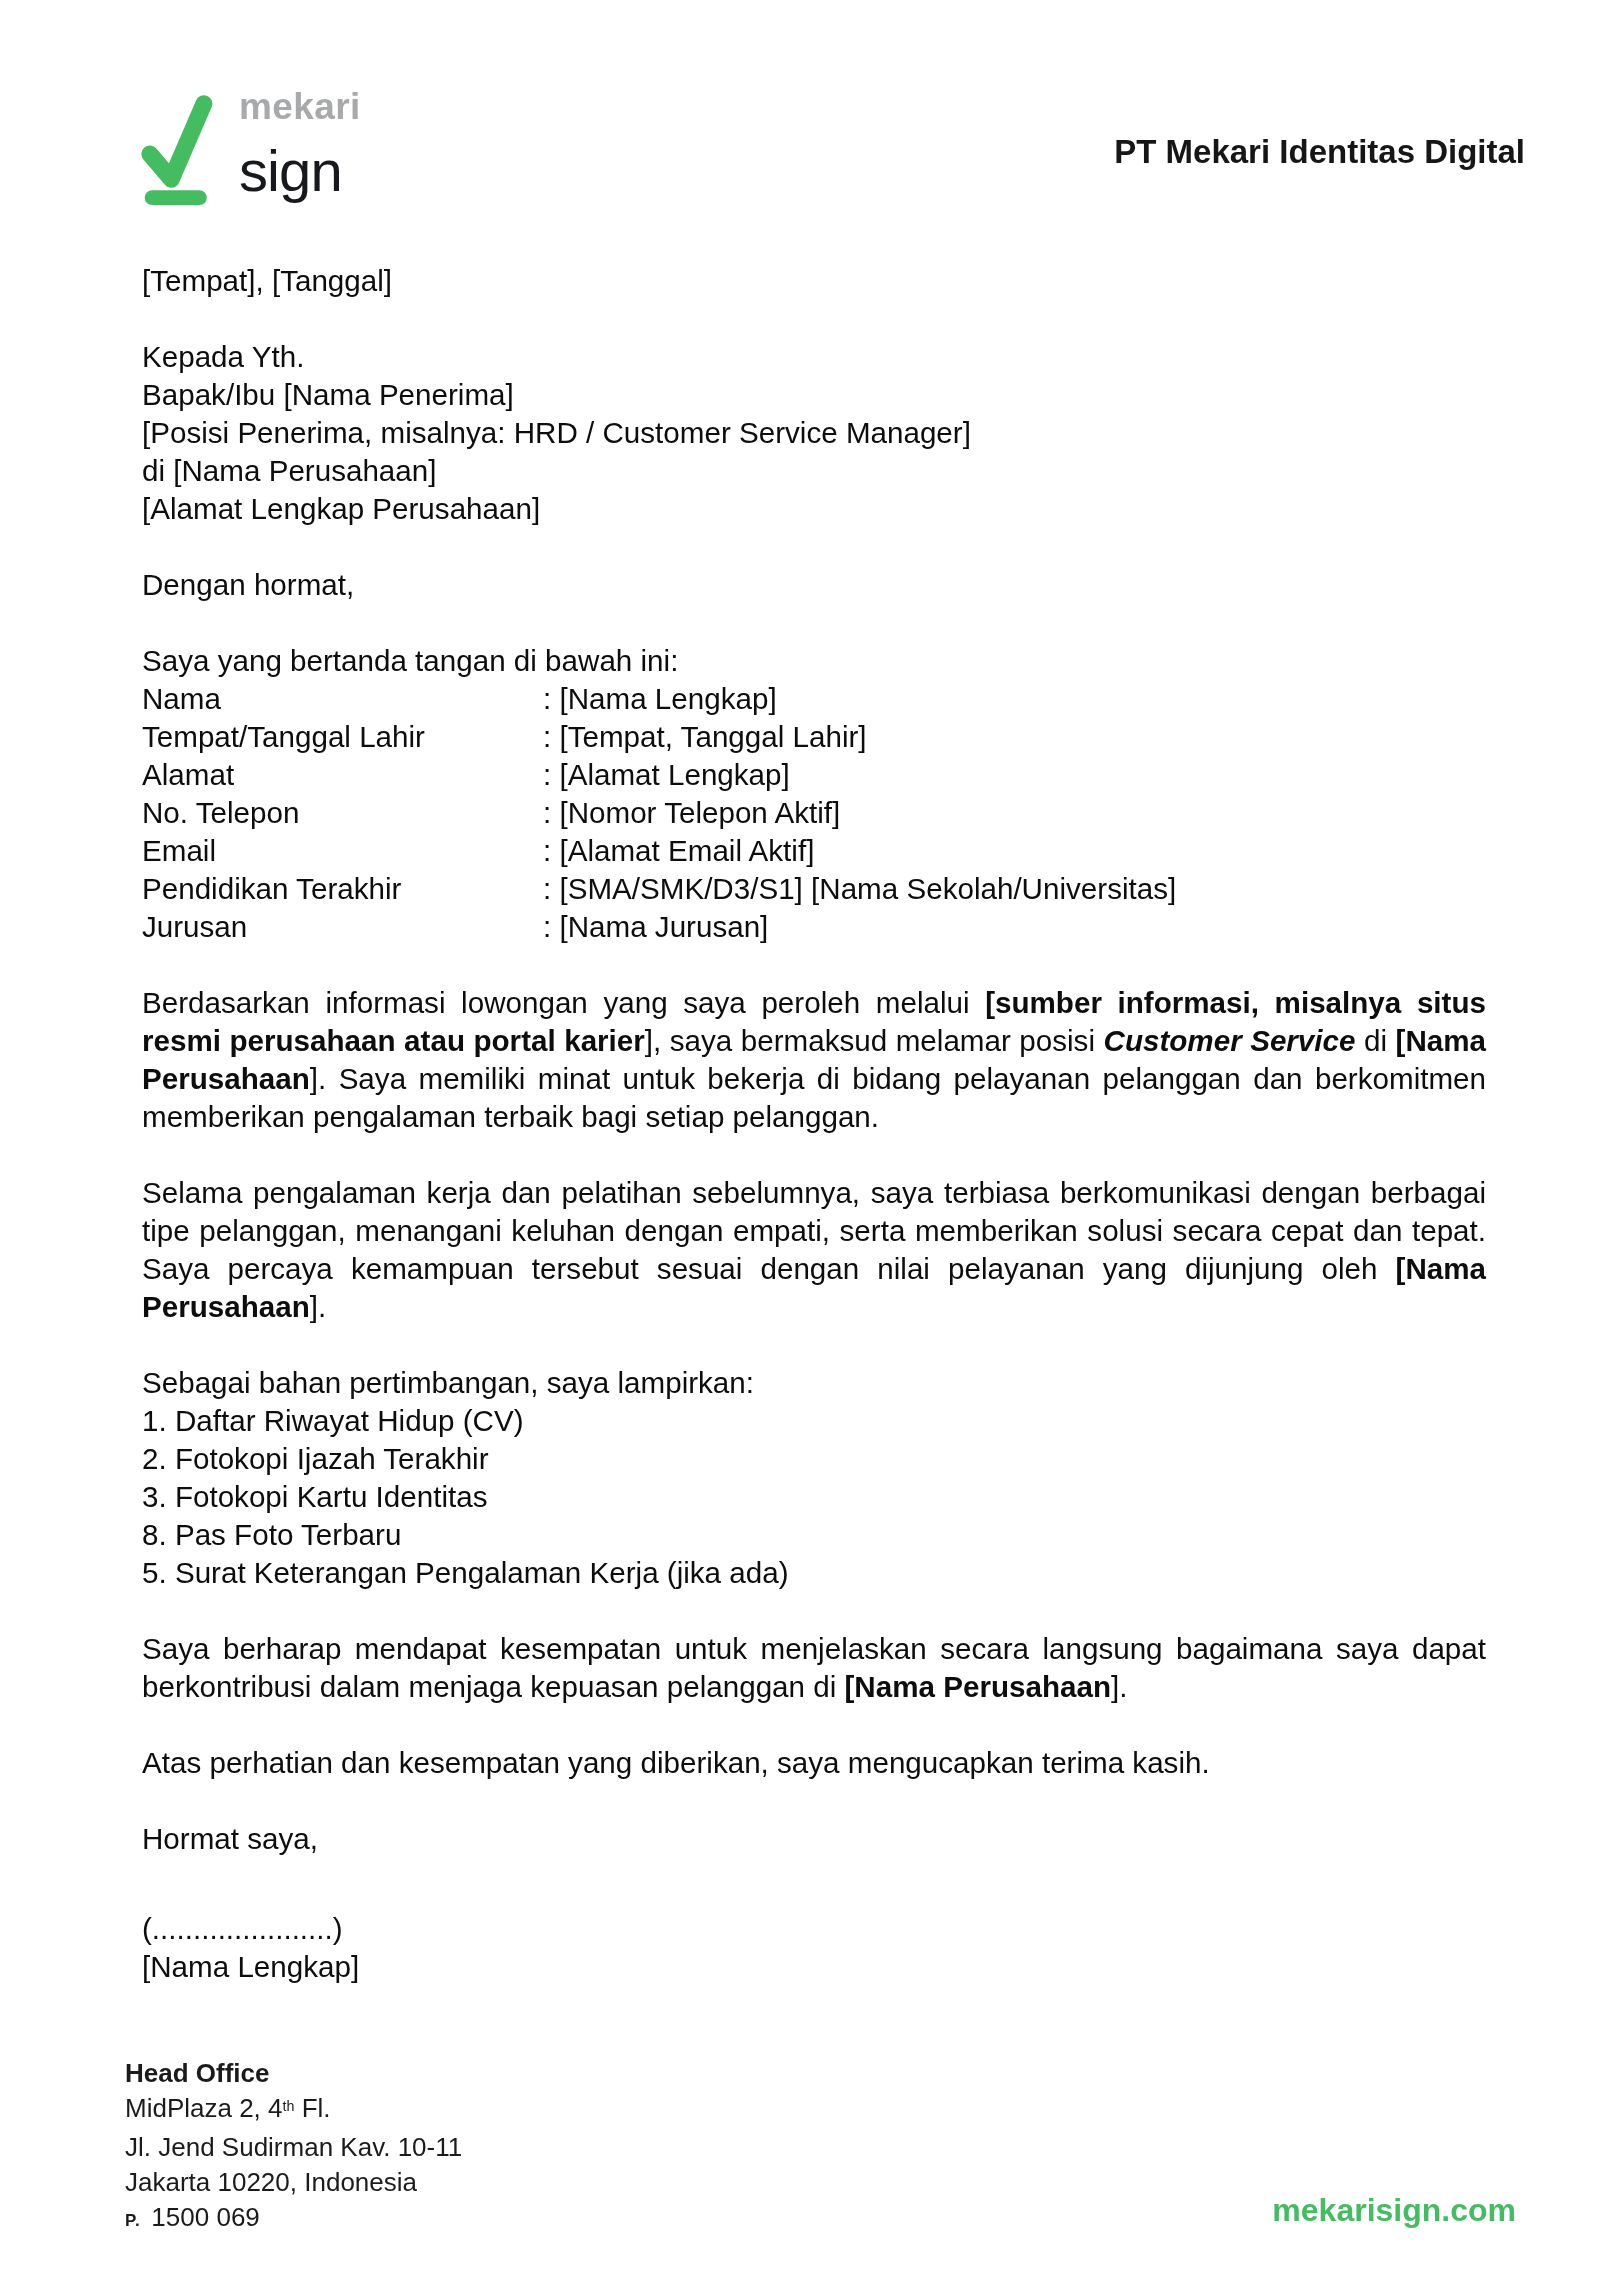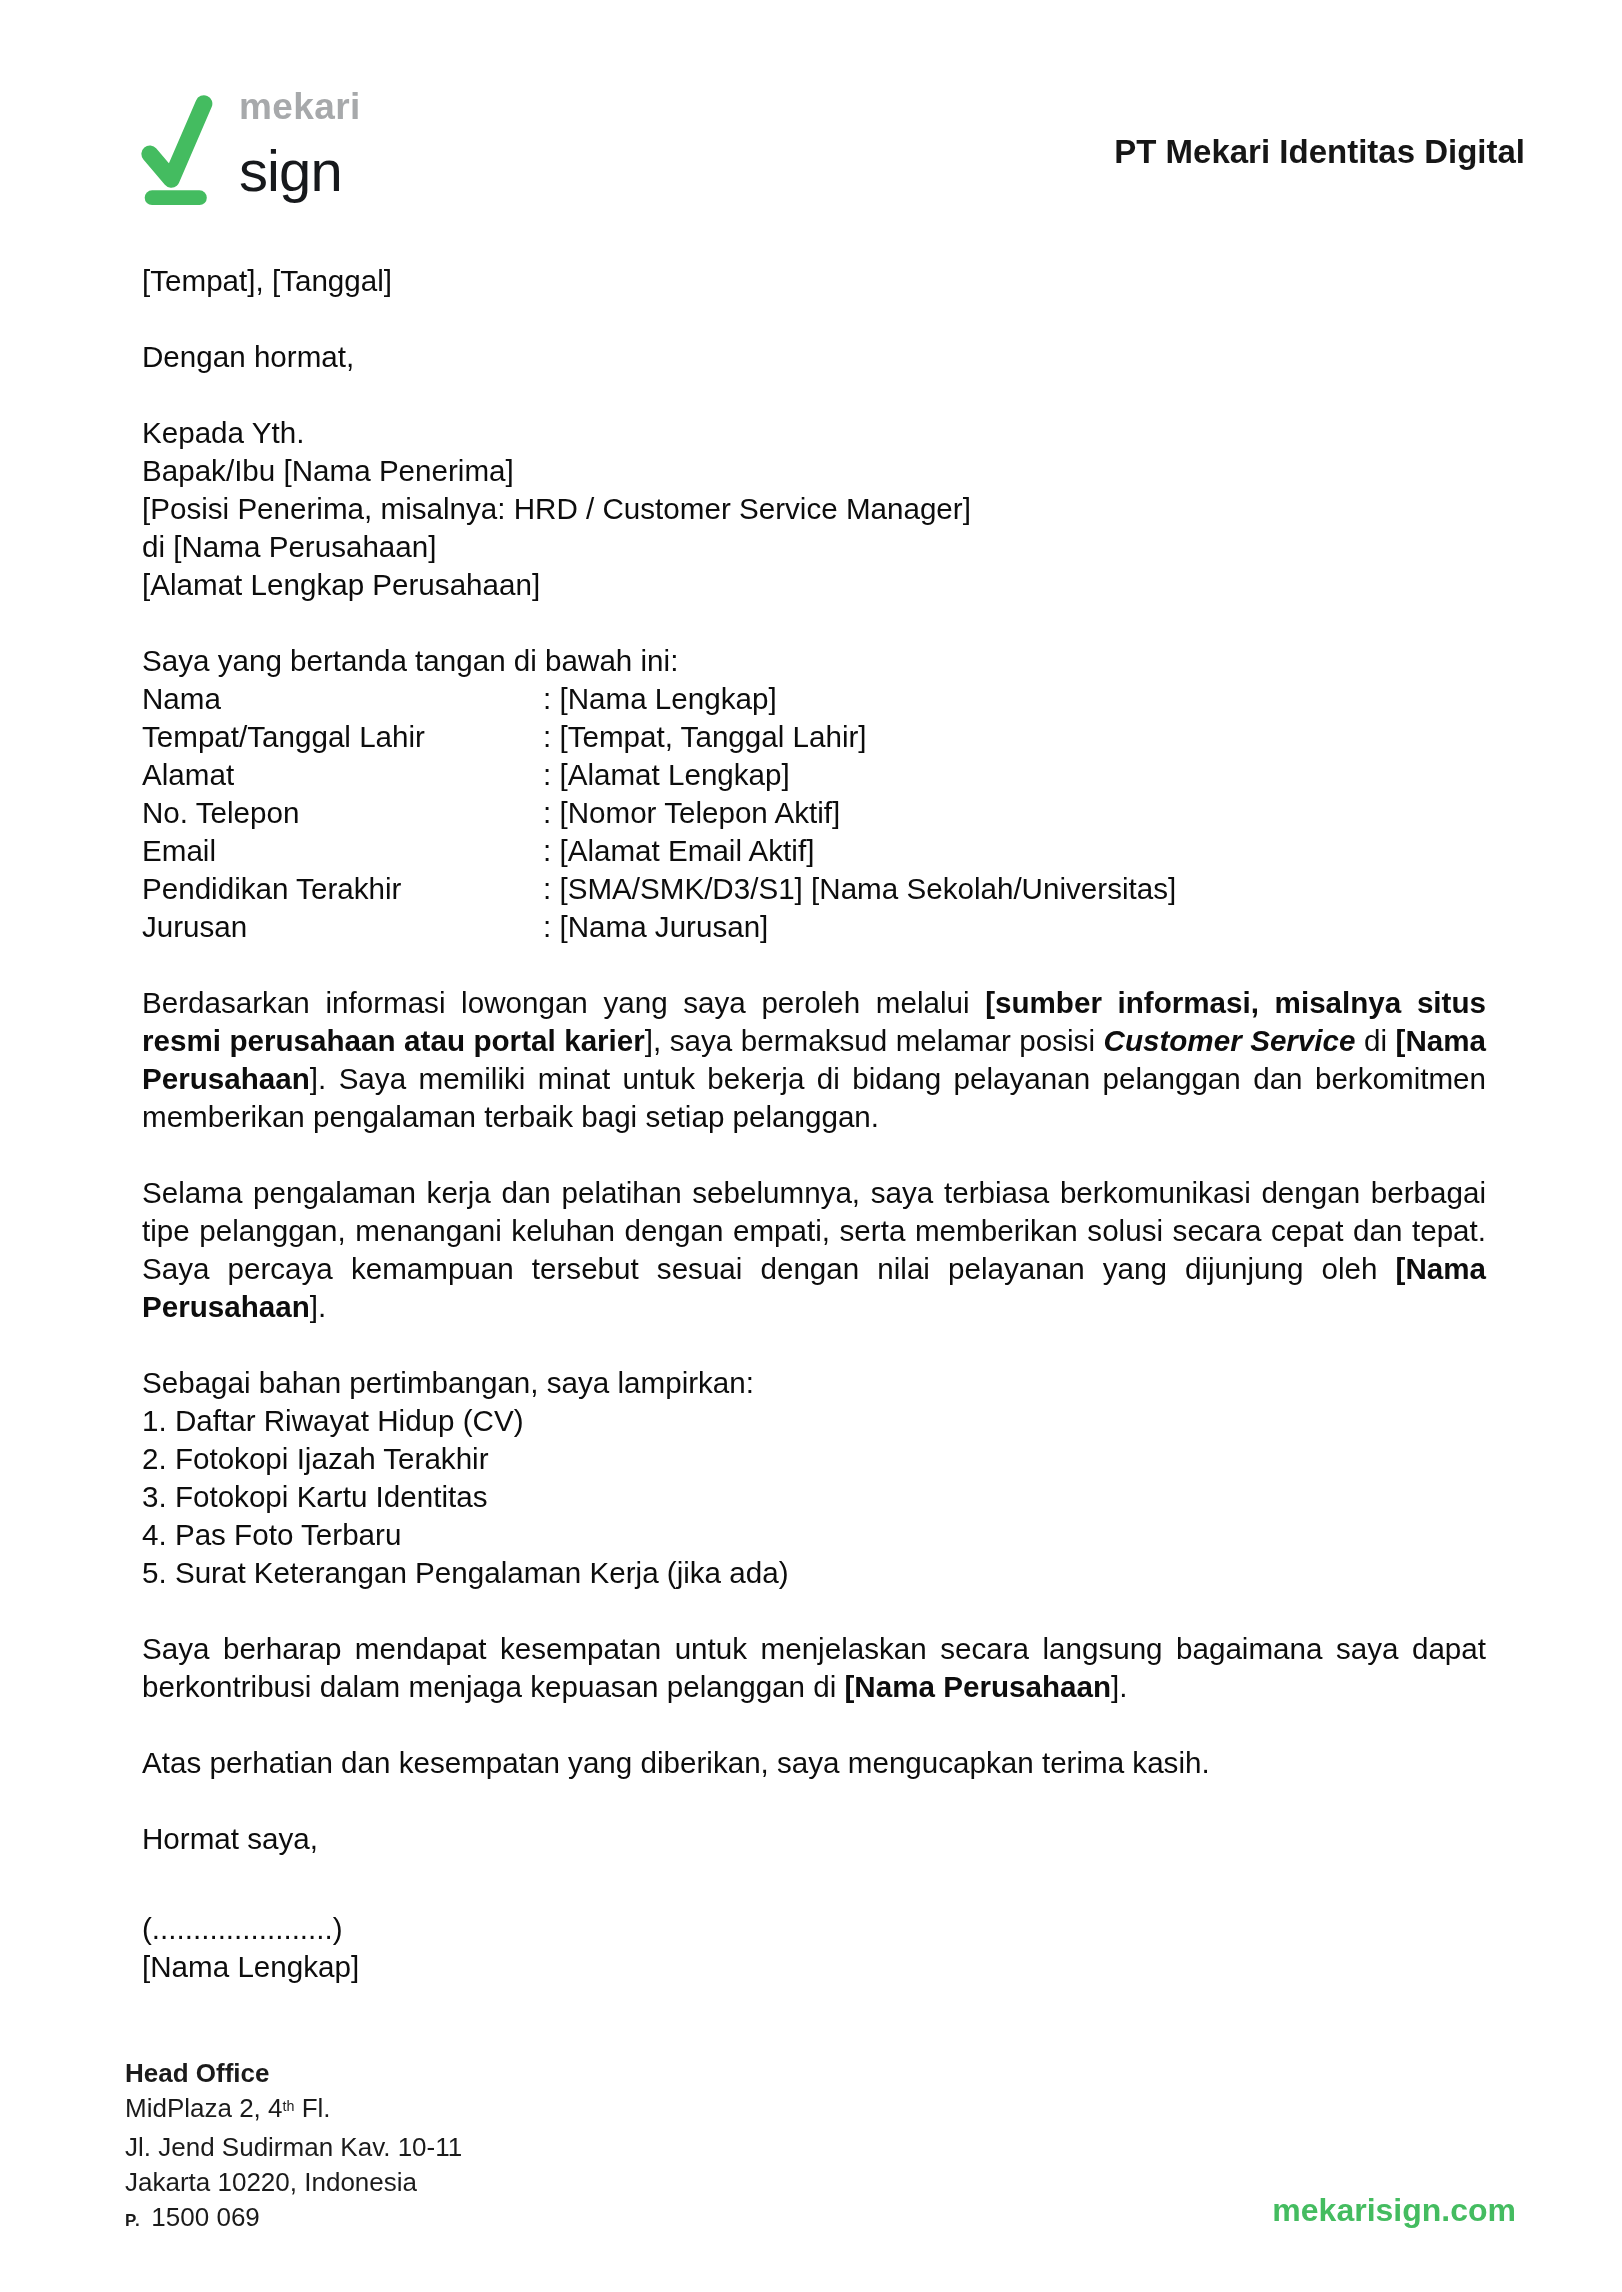--- a/index.html
+++ b/index.html
@@ -50,29 +50,29 @@
       <span class="logo-mekari">mekari</span>
       <span class="logo-sign">sign</span>
     </div>
   </div>
   <div class="company">PT Mekari Identitas Digital</div>
 
   <div class="letter">
 
     <div class="block">[Tempat], [Tanggal]</div>
 
-    <div class="block">Dengan hormat,</div>
-
     <div class="block">
       <div>Kepada Yth.</div>
       <div>Bapak/Ibu [Nama Penerima]</div>
       <div>[Posisi Penerima, misalnya: HRD / Customer Service Manager]</div>
       <div>di [Nama Perusahaan]</div>
       <div>[Alamat Lengkap Perusahaan]</div>
     </div>
+
+    <div class="block">Dengan hormat,</div>
 
     <div class="block">
       <div>Saya yang bertanda tangan di bawah ini:</div>
       <div class="row">
         <span class="lbl">Nama</span>
         <span class="val">: [Nama Lengkap]</span>
       </div>
       <div class="row">
         <span class="lbl">Tempat/Tanggal Lahir</span>
         <span class="val">: [Tempat, Tanggal Lahir]</span>
@@ -101,21 +101,21 @@
 
     <div class="block just"><span>Berdasarkan informasi lowongan yang saya peroleh melalui </span><span class="bd">[sumber informasi, misalnya situs resmi perusahaan atau portal karier</span><span>], saya bermaksud melamar posisi </span><span class="bd it">Customer Service</span><span> di </span><span class="bd">[Nama Perusahaan</span><span>]. Saya memiliki minat untuk bekerja di bidang pelayanan pelanggan dan berkomitmen memberikan pengalaman terbaik bagi setiap pelanggan.</span></div>
 
     <div class="block just"><span>Selama pengalaman kerja dan pelatihan sebelumnya, saya terbiasa berkomunikasi dengan berbagai tipe pelanggan, menangani keluhan dengan empati, serta memberikan solusi secara cepat dan tepat. Saya percaya kemampuan tersebut sesuai dengan nilai pelayanan yang dijunjung oleh </span><span class="bd">[Nama Perusahaan</span><span>].</span></div>
 
     <div class="block">
       <div>Sebagai bahan pertimbangan, saya lampirkan:</div>
       <div>1. Daftar Riwayat Hidup (CV)</div>
       <div>2. Fotokopi Ijazah Terakhir</div>
       <div>3. Fotokopi Kartu Identitas</div>
-      <div>4. Pas Foto Terbaru</div>
+      <div>8. Pas Foto Terbaru</div>
       <div>5. Surat Keterangan Pengalaman Kerja (jika ada)</div>
     </div>
 
     <div class="block just"><span>Saya berharap mendapat kesempatan untuk menjelaskan secara langsung bagaimana saya dapat berkontribusi dalam menjaga kepuasan pelanggan di </span><span class="bd">[Nama Perusahaan</span><span>].</span></div>
 
     <div class="block">Atas perhatian dan kesempatan yang diberikan, saya mengucapkan terima kasih.</div>
 
     <div class="block">Hormat saya,</div>
 
     <div class="sig">

